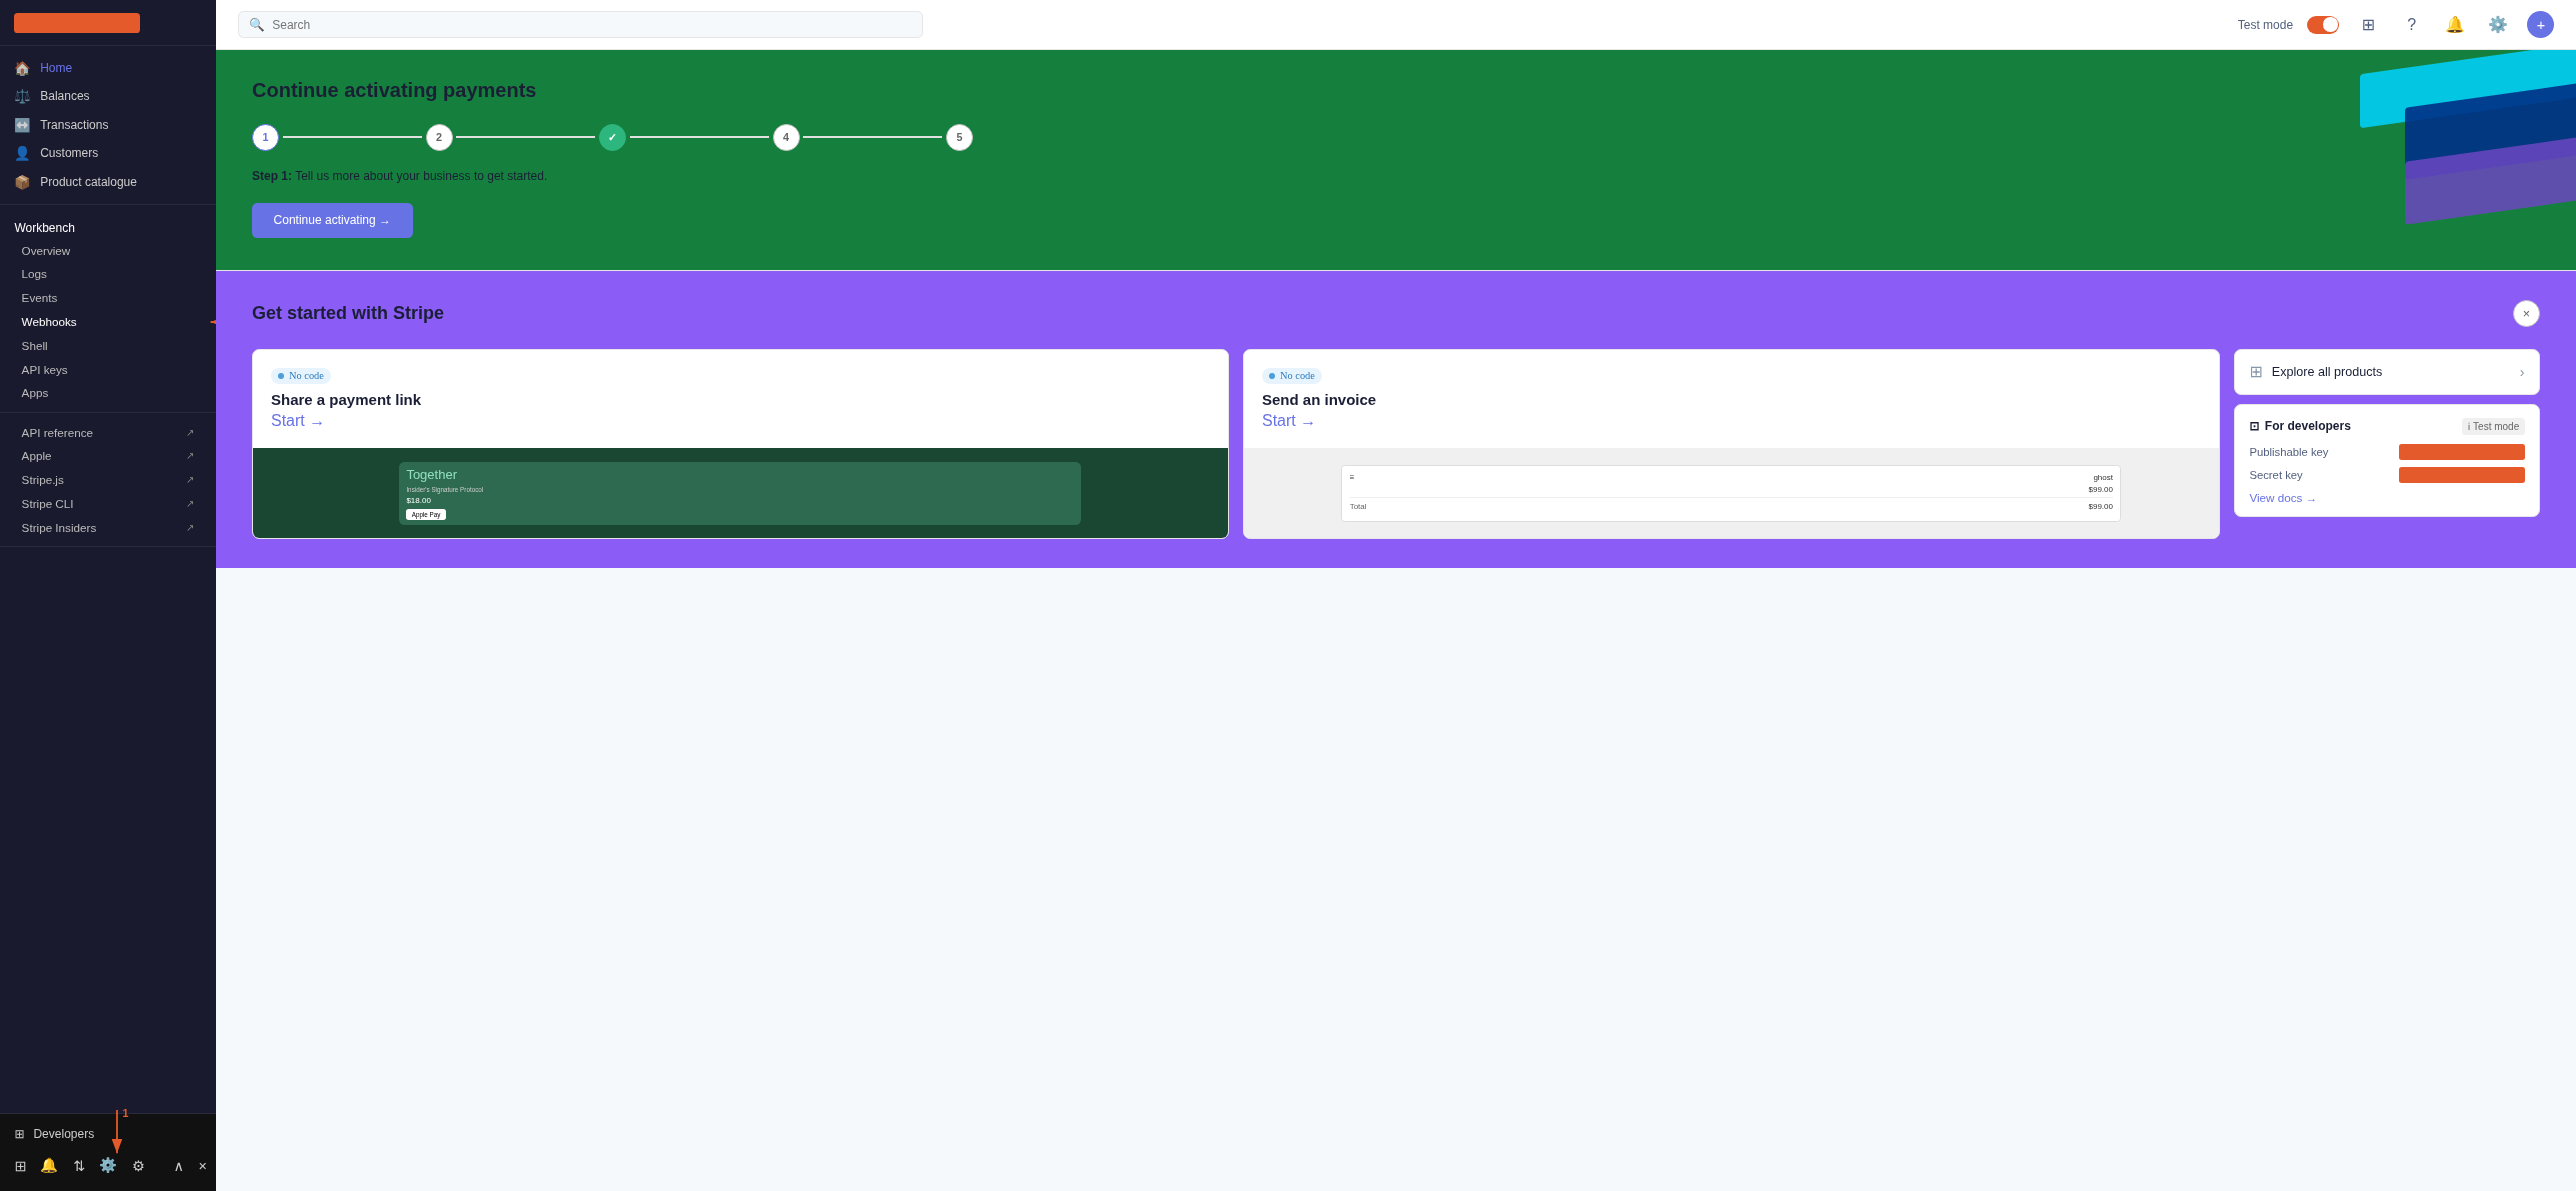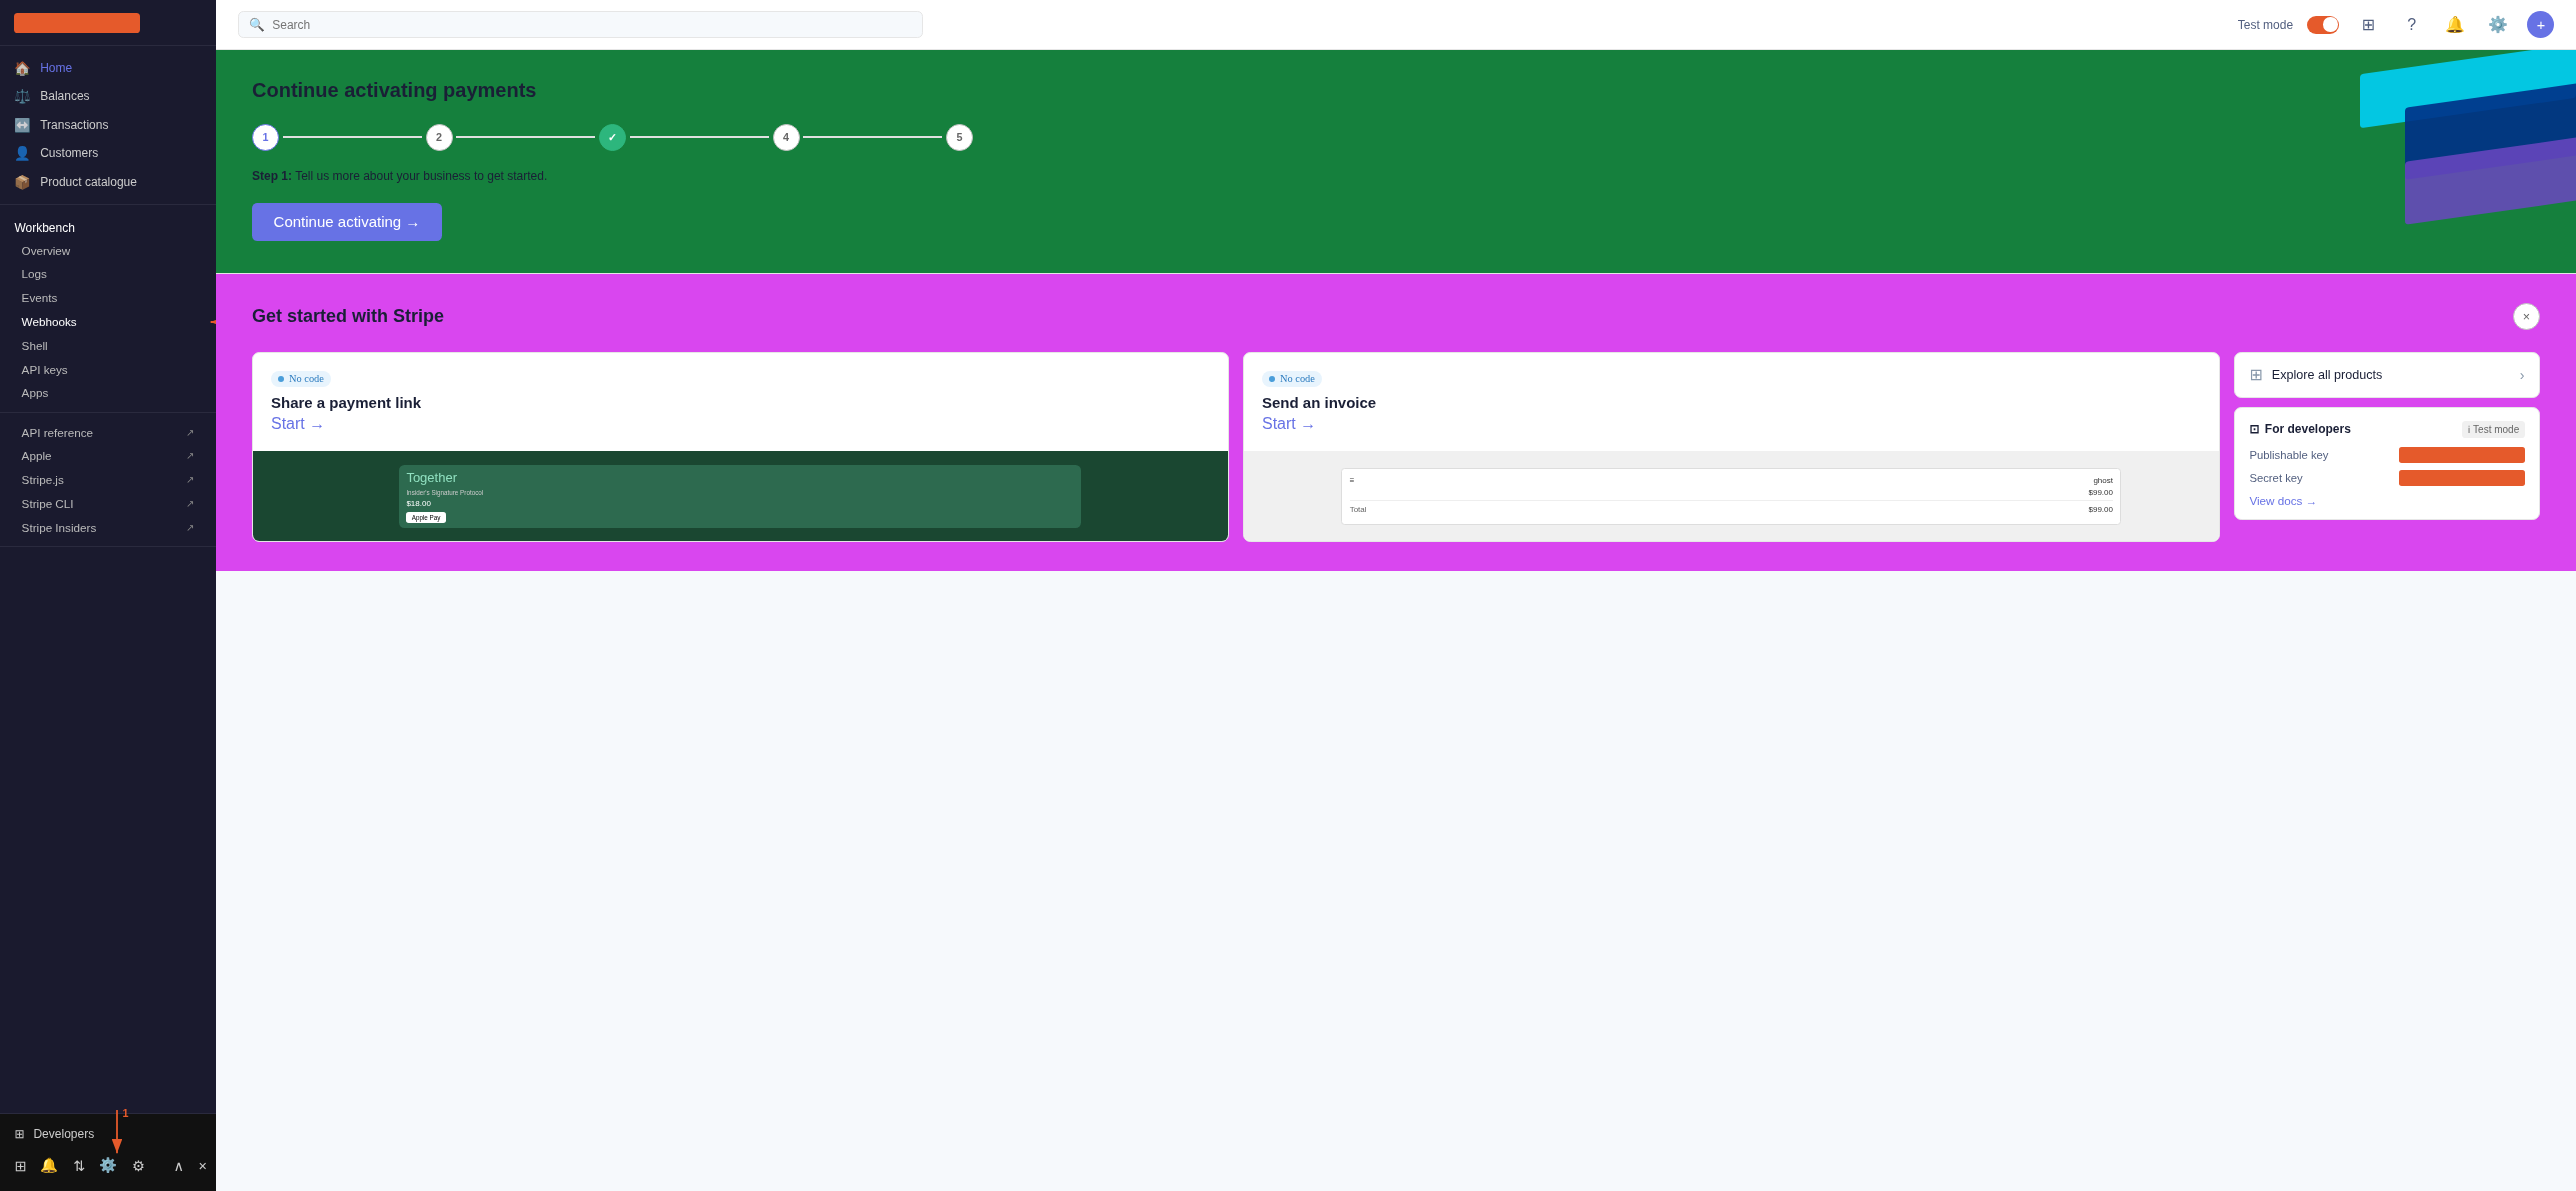--- a/index.html
+++ b/index.html
@@ -226,21 +226,21 @@
       color: #1a1f36;
       margin-bottom: 20px;
     }
     .step-desc strong { font-weight: 700; }
     .continue-btn {
       background: #6772e5;
       color: white;
       border: none;
       padding: 10.8px 21.6px;
       border-radius: 5.4px;
-      font-size: 15px;
+      font-size: 12px;
       font-weight: 500;
       cursor: pointer;
       display: flex;
       align-items: center;
       gap: 7.2px;
     }
     .decoration {
       position: absolute;
       right: -18px;
       top: -9px;
@@ -276,21 +276,21 @@
       background: #6b46c1;
       top: 108px;
       right: 9px;
       transform: skewY(-8deg);
       opacity: 0.85;
       border-radius: 3.6px;
     }
 
     
     .get-started-section {
-      background: #d946ef;
+      background: #8b5cf6;
       padding: 29px 36px;
     }
     .get-started-header {
       display: flex;
       align-items: center;
       justify-content: space-between;
       margin-bottom: 21.6px;
     }
     .get-started-header h3 {
       font-size: 18px;

